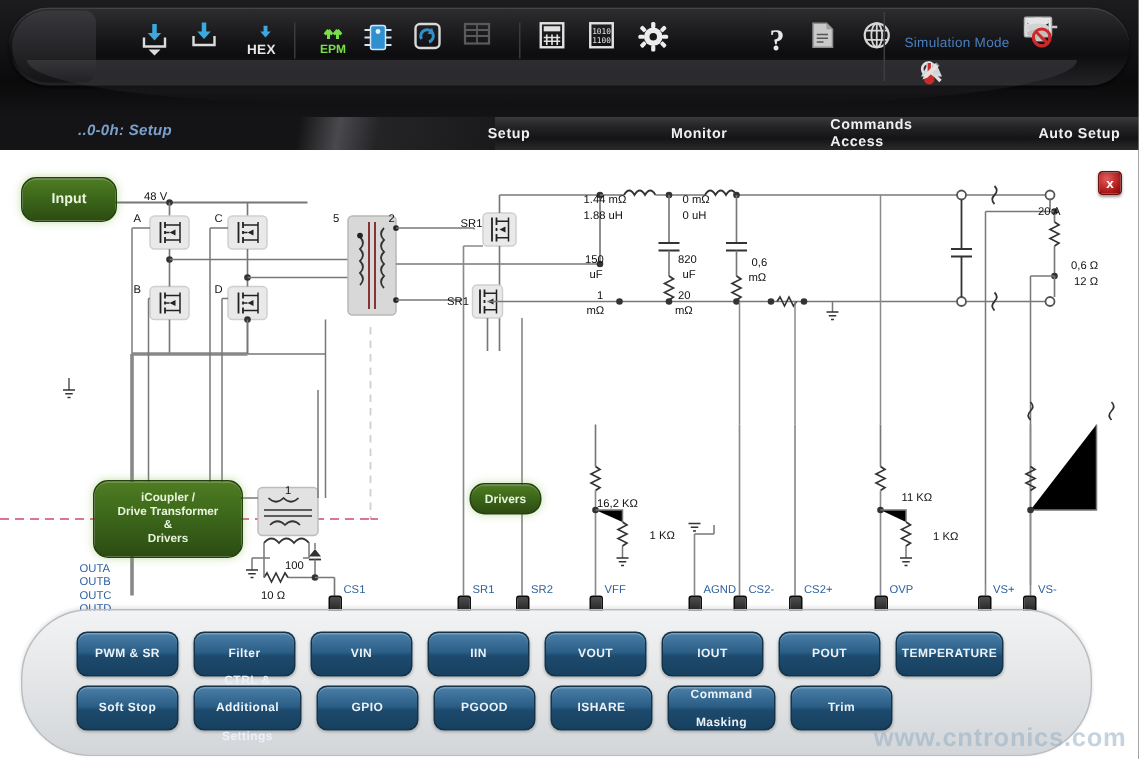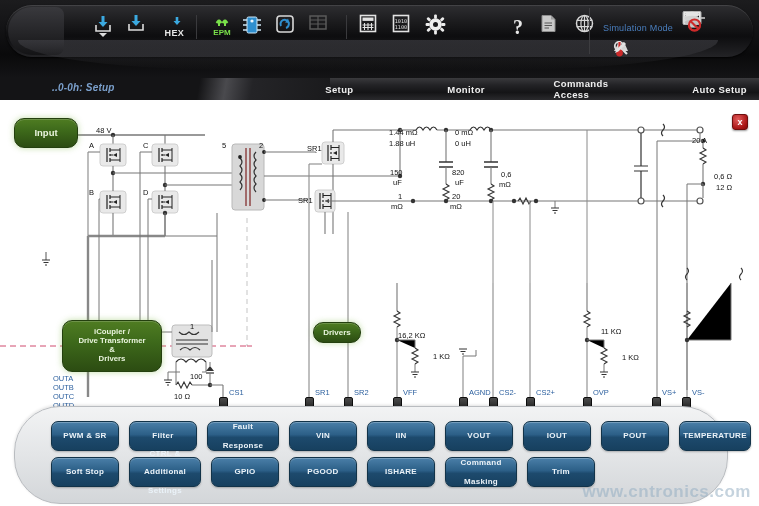--- a/index.html
+++ b/index.html
@@ -661,25 +661,20 @@
         </div>
 
       <div class="btnpanel">
         <div class="btnrow" id="btn-row-1" style="top:14px;">
             <div class="pbtn" style="flex-direction: column;">
               <span>PWM &amp; SR</span>
             </div>
             <div class="pbtn" style="flex-direction: column;">
               <span>Filter</span>
             </div>
-            <div class="pbtn wide" style="flex-direction: column;">
-              <span>Fault</span>
-              <br>
-              <span>Response</span>
-            </div>
             <div class="pbtn" style="flex-direction: column;">
               <span>VIN</span>
             </div>
             <div class="pbtn" style="flex-direction: column;">
               <span>IIN</span>
             </div>
             <div class="pbtn" style="flex-direction: column;">
               <span>VOUT</span>
             </div>
             <div class="pbtn" style="flex-direction: column;">

